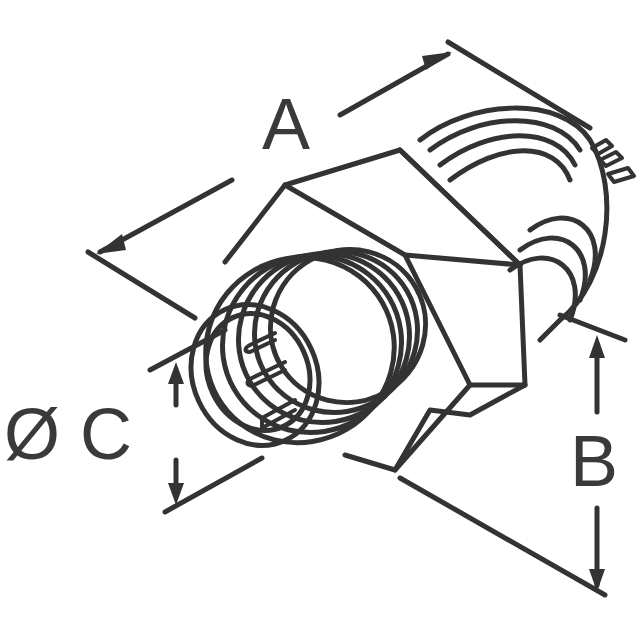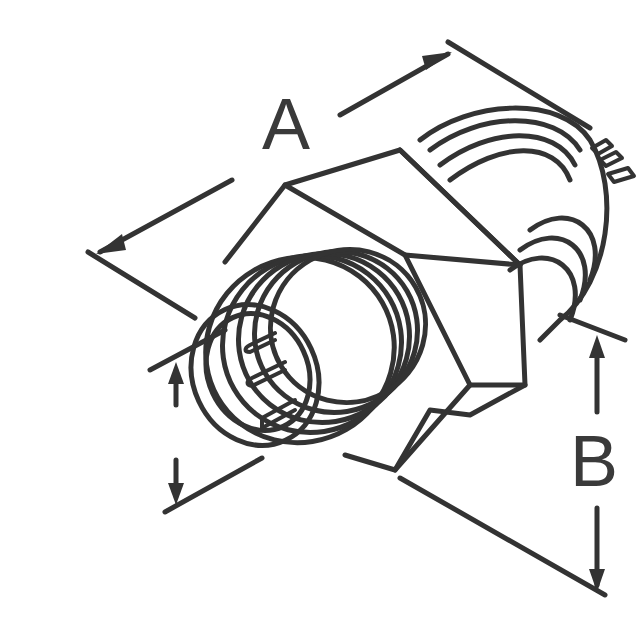--- a/index.html
+++ b/index.html
@@ -82,13 +82,14 @@
       <polygon points="452,52 426,70 422,56"></polygon>
       <polygon points="176,362 168,384 184,384"></polygon>
       <polygon points="176,505 168,483 184,483"></polygon>
       <polygon points="597,335 589,358 605,358"></polygon>
       <polygon points="597,592 589,569 605,569"></polygon>
     </g>
   </svg>
 
   <div class="lbl" style="left:262px; top:88px;">A</div>
   <div class="lbl" style="left:570px; top:425px;">B</div>
+  <div class="lbl" style="left:4px; top:398px;">Ø C</div>
 </div>
 
 </body></html>

